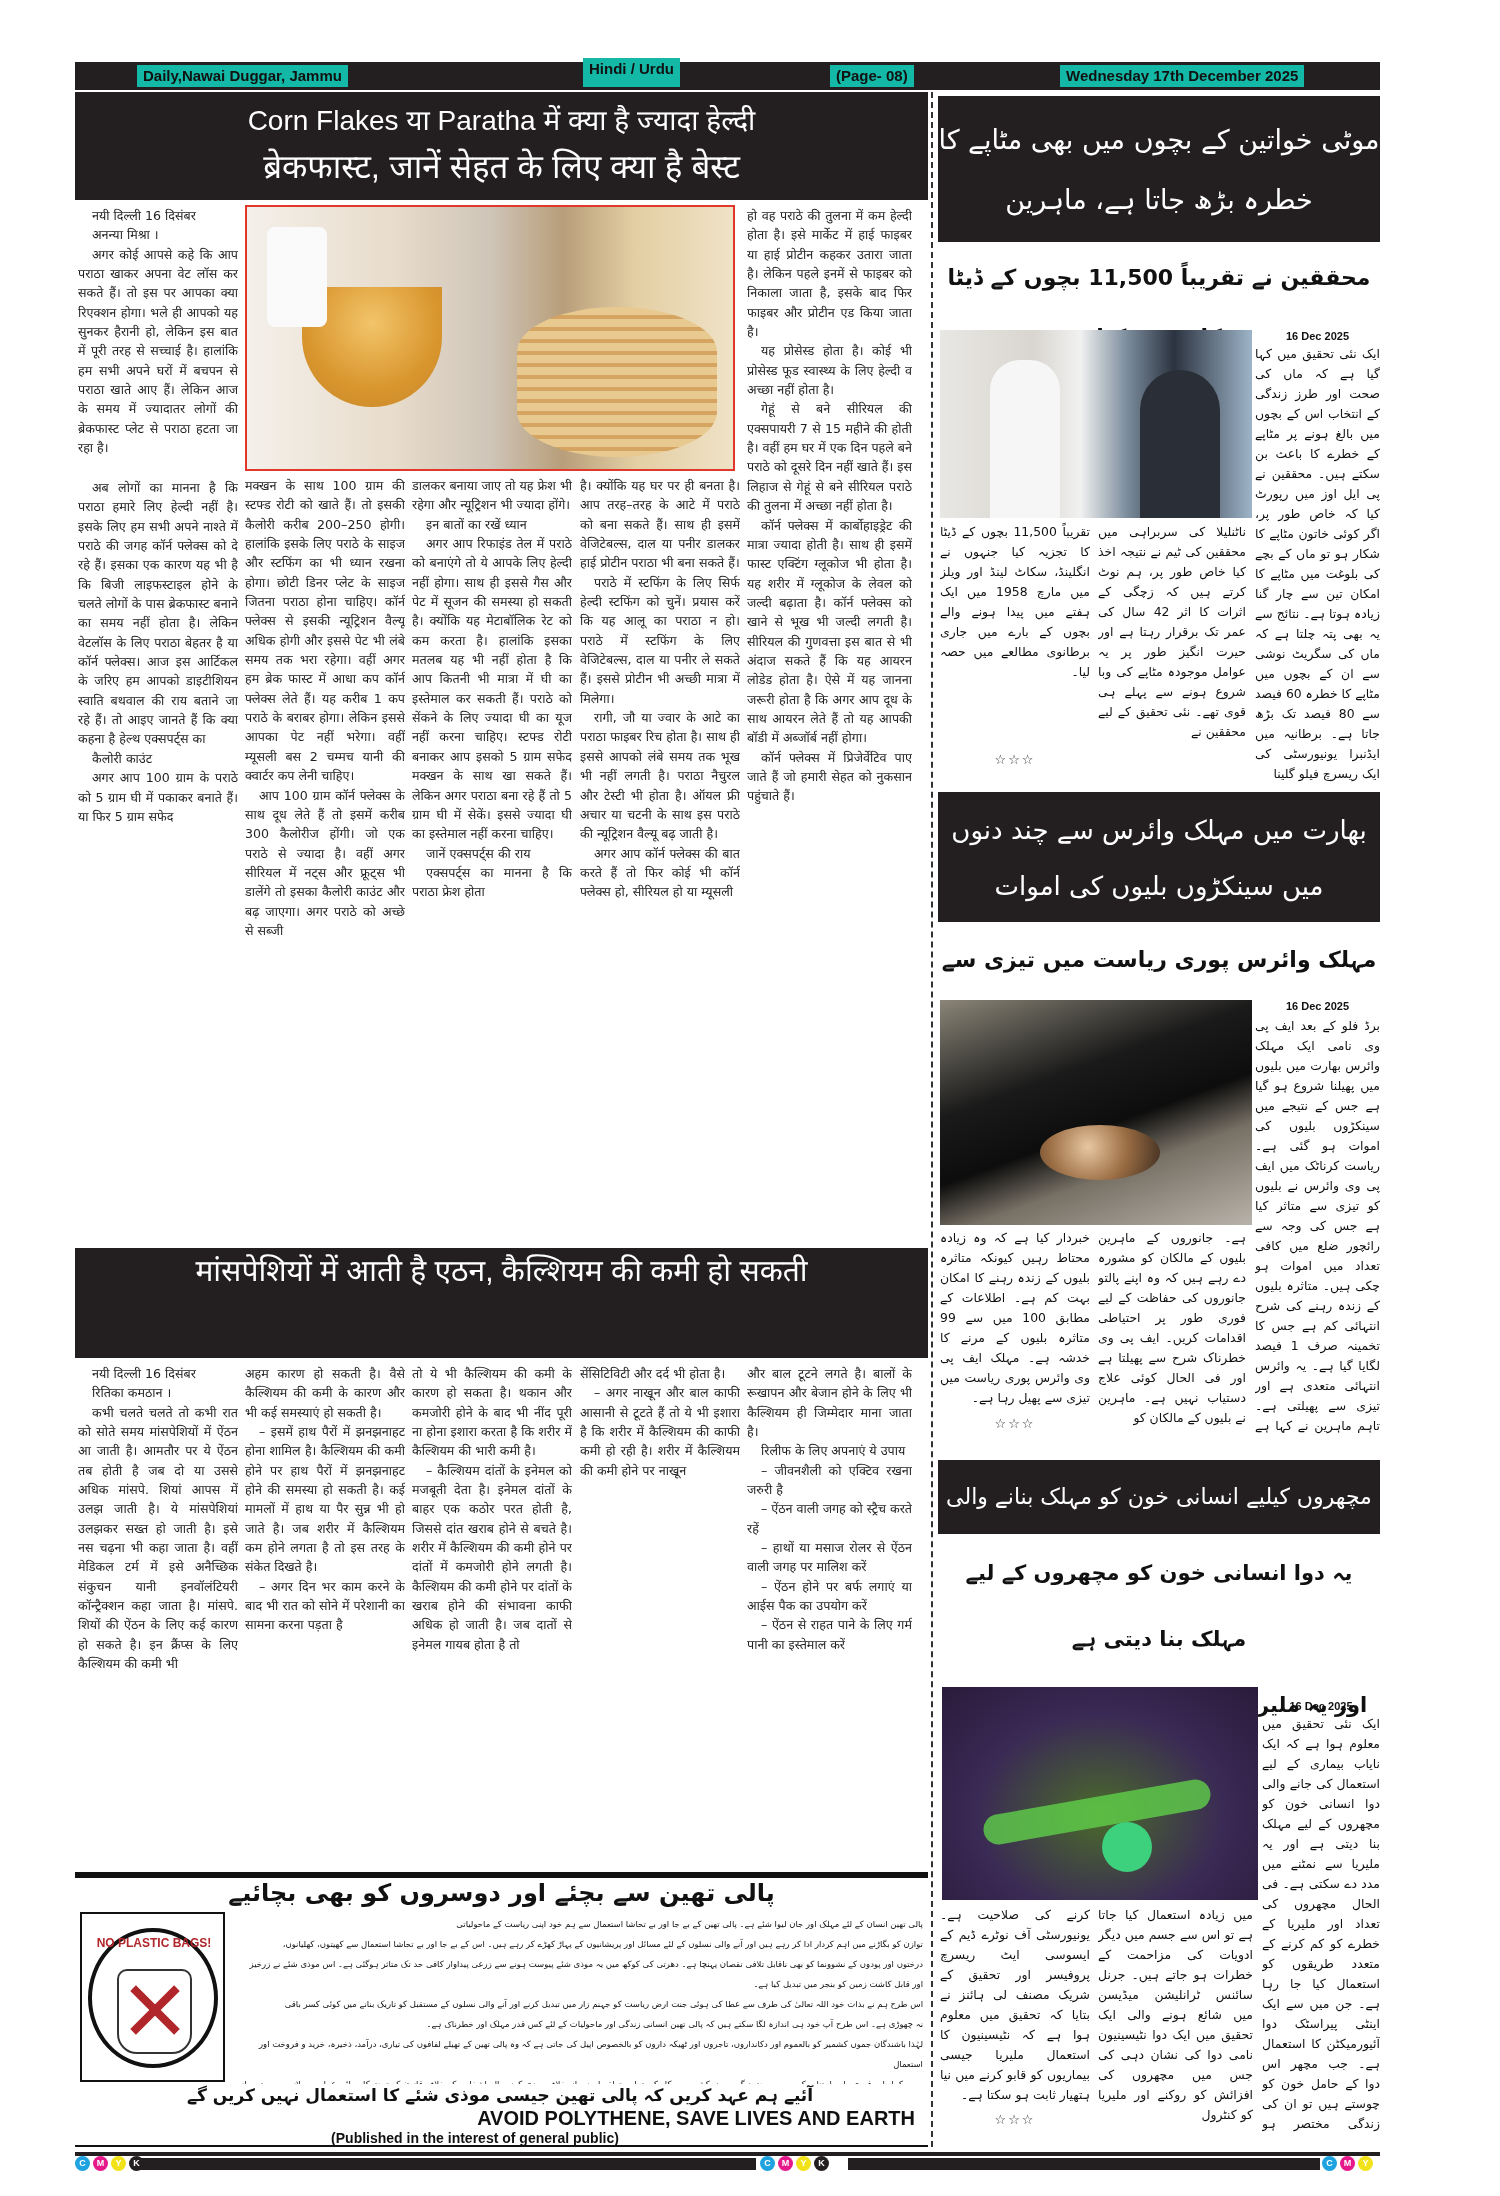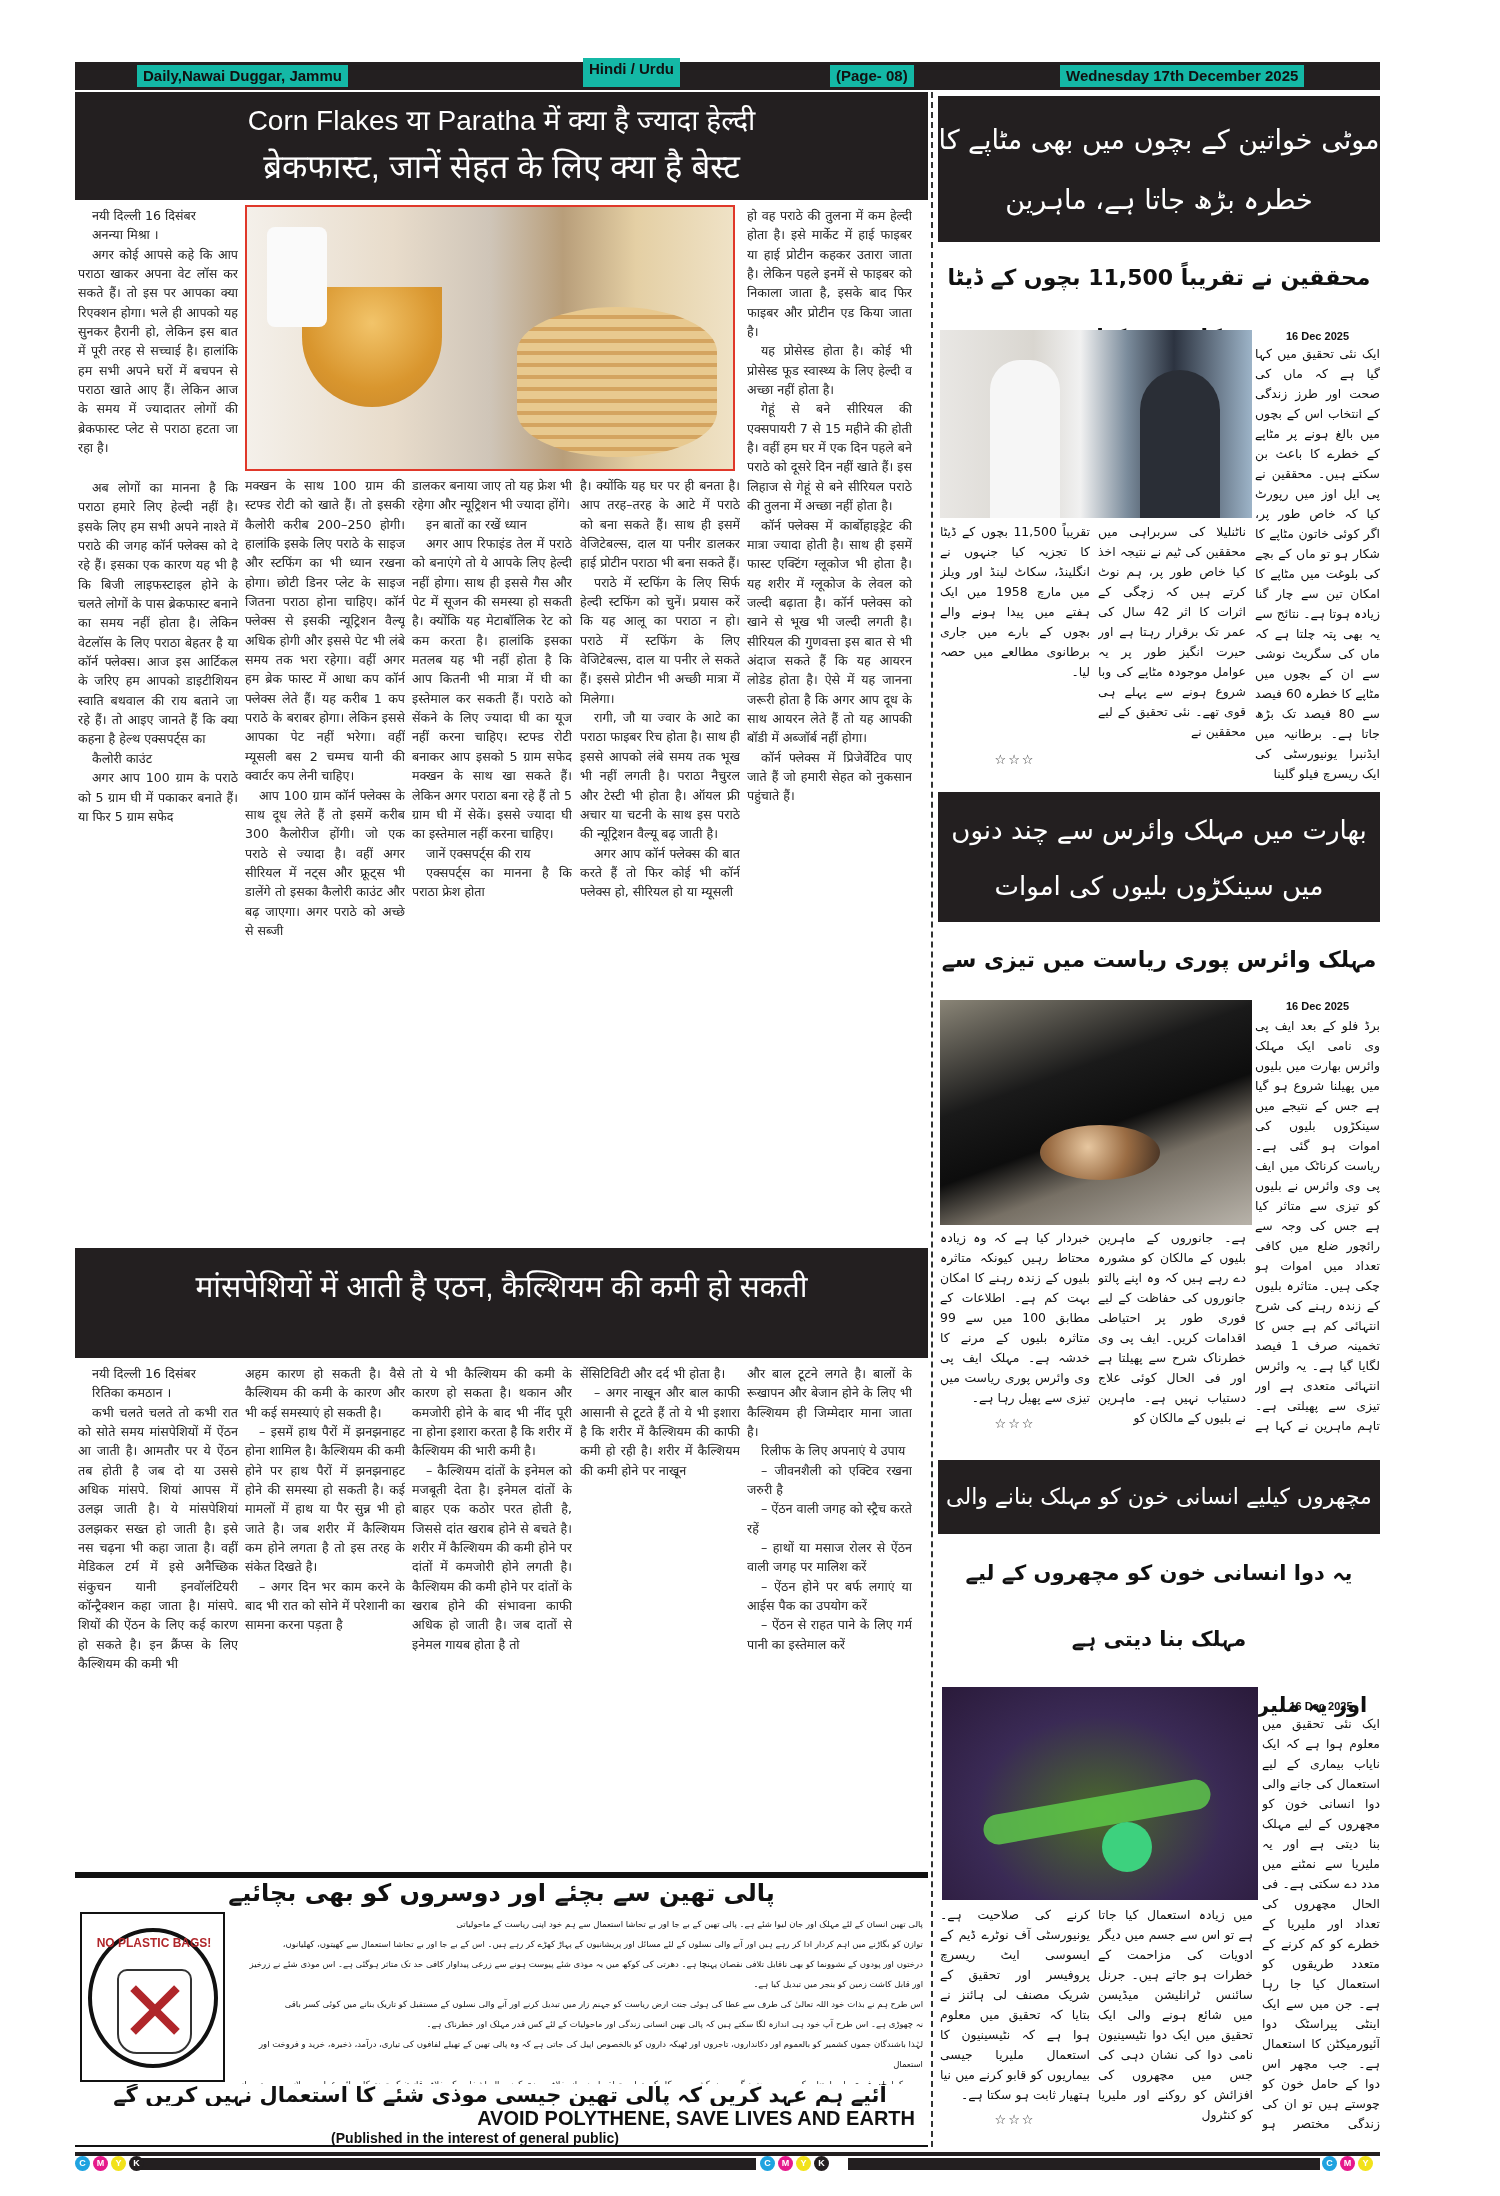--- a/index.html
+++ b/index.html
@@ -69,21 +69,21 @@
   <p>अगर आप कॉर्न फ्लेक्स की बात करते हैं तो फिर कोई भी कॉर्न फ्लेक्स हो, सीरियल हो या म्यूसली</p>
 </div>
 <div class="col" style="left:747px;top:206px;width:165px;height:1032px">
   <p class="noind">हो वह पराठे की तुलना में कम हेल्दी होता है। इसे मार्केट में हाई फाइबर या हाई प्रोटीन कहकर उतारा जाता है। लेकिन पहले इनमें से फाइबर को निकाला जाता है, इसके बाद फिर फाइबर और प्रोटीन एड किया जाता है।</p>
   <p>यह प्रोसेस्ड होता है। कोई भी प्रोसेस्ड फूड स्वास्थ्य के लिए हेल्दी व अच्छा नहीं होता है।</p>
   <p>गेहूं से बने सीरियल की एक्सपायरी 7 से 15 महीने की होती है। वहीं हम घर में एक दिन पहले बने पराठे को दूसरे दिन नहीं खाते हैं। इस लिहाज से गेहूं से बने सीरियल पराठे की तुलना में अच्छा नहीं होता है।</p>
   <p>कॉर्न फ्लेक्स में कार्बोहाइड्रेट की मात्रा ज्यादा होती है। साथ ही इसमें फास्ट एक्टिंग ग्लूकोज भी होता है। यह शरीर में ग्लूकोज के लेवल को जल्दी बढ़ाता है। कॉर्न फ्लेक्स को खाने से भूख भी जल्दी लगती है। सीरियल की गुणवत्ता इस बात से भी अंदाज सकते हैं कि यह आयरन लोडेड होता है। ऐसे में यह जानना जरूरी होता है कि अगर आप दूध के साथ आयरन लेते हैं तो यह आपकी बॉडी में अब्जॉर्ब नहीं होगा।</p>
   <p>कॉर्न फ्लेक्स में प्रिजेर्वेटिव पाए जाते हैं जो हमारी सेहत को नुकसान पहुंचाते हैं।</p>
 </div>
 
-<div class="abs hdr" style="left:75px;top:1248px;width:853px;height:110px;padding-top:16px;font-size:30px;line-height:46px;font-weight:normal">
+<div class="abs hdr" style="left:75px;top:1248px;width:853px;height:110px;padding-top:0;font-size:30px;line-height:46px;font-weight:normal">
   <div>मांसपेशियों में आती है एठन, कैल्शियम की कमी हो सकती</div>
 </div>
 
 <div class="col" style="left:78px;top:1364px;width:160px;height:505px">
   <p>नयी दिल्ली 16 दिसंबर</p>
   <p>रितिका कमठान ।</p>
   <p>कभी चलते चलते तो कभी रात को सोते समय मांसपेशियों में ऐंठन आ जाती है। आमतौर पर ये ऐंठन तब होती है जब दो या उससे अधिक मांसपे. शियां आपस में उलझ जाती है। ये मांसपेशियां उलझकर सख्त हो जाती है। इसे नस चढ़ना भी कहा जाता है। वहीं मेडिकल टर्म में इसे अनैच्छिक संकुचन यानी इनवॉलंटियरी कॉन्ट्रैक्शन कहा जाता है। मांसपे. शियों की ऐंठन के लिए कई कारण हो सकते है। इन क्रैंप्स के लिए कैल्शियम की कमी भी</p>
 </div>
 <div class="col" style="left:245px;top:1364px;width:160px;height:505px">
   <p class="noind">अहम कारण हो सकती है। वैसे कैल्शियम की कमी के कारण और भी कई समस्याएं हो सकती है।</p>
@@ -121,21 +121,21 @@
   <div class="urdu" style="position:absolute;left:155px;top:36px;width:693px;height:170px;font-size:8.5px;line-height:20px;overflow:hidden">
     <div>پالی تھین انسان کے لئے مہلک اور جان لیوا شئے ہے۔ پالی تھین کے بے جا اور بے تحاشا استعمال سے ہم خود اپنی ریاست کے ماحولیاتی</div>
     <div>توازن کو بگاڑنے میں اہم کردار ادا کر رہے ہیں اور آنے والی نسلوں کے لئے مسائل اور پریشانیوں کے پہاڑ کھڑے کر رہے ہیں۔ اس کے بے جا اور بے تحاشا استعمال سے کھیتوں، کھلیانوں،</div>
     <div>درختوں اور پودوں کے نشوونما کو بھی ناقابل تلافی نقصان پہنچا ہے۔ دھرتی کی کوکھ میں یہ موذی شئے پیوست ہونے سے زرعی پیداوار کافی حد تک متاثر ہوگئی ہے۔ اس موذی شئے نے زرخیز</div>
     <div>اور قابل کاشت زمین کو بنجر میں تبدیل کیا ہے۔</div>
     <div>اس طرح ہم نے بذات خود اللہ تعالیٰ کی طرف سے عطا کی ہوئی جنت ارض ریاست کو جہنم زار میں تبدیل کرنے اور آنے والی نسلوں کے مستقبل کو تاریک بنانے میں کوئی کسر باقی</div>
     <div>نہ چھوڑی ہے۔ اس طرح آپ خود ہی اندازہ لگا سکتے ہیں کہ پالی تھین انسانی زندگی اور ماحولیات کے لئے کس قدر مہلک اور خطرناک ہے۔</div>
     <div>لہٰذا باشندگان جموں کشمیر کو بالعموم اور دکانداروں، تاجروں اور ٹھیکہ داروں کو بالخصوص اپیل کی جاتی ہے کہ وہ پالی تھین کے تھیلے لفافوں کی تیاری، درآمد، ذخیرہ، خرید و فروخت اور استعمال</div>
     <div>سے مکمل اور فوری طور اجتناب کریں۔ بصورت دیگر جموں کشمیر سرکار کی تمام متعلقہ ایجنسیاں خلاف ورزی کرنے والے اشخاص کے خلاف قانون کے تحت کارروائی عمل میں لانے میں حق بجانب ہوں گی۔</div>
   </div>
-  <div class="urdu" style="position:absolute;left:5px;top:206px;width:840px;text-align:center;font-size:21px;font-weight:bold;line-height:22px;height:22px;overflow:hidden">آئیے ہم عہد کریں کہ پالی تھین جیسی موذی شئے کا استعمال نہیں کریں گے</div>
+  <div class="urdu" style="position:absolute;left:5px;top:206px;width:840px;text-align:center;font-size:17px;font-weight:bold;line-height:22px;height:22px;overflow:hidden">آئیے ہم عہد کریں کہ پالی تھین جیسی موذی شئے کا استعمال نہیں کریں گے</div>
   <div style="position:absolute;left:60px;top:228px;width:780px;text-align:right;font-family:'Liberation Sans',sans-serif;font-weight:bold;font-size:20px;line-height:24px">AVOID POLYTHENE, SAVE LIVES AND EARTH</div>
   <div style="position:absolute;left:100px;top:251px;width:600px;text-align:center;font-family:'Liberation Sans',sans-serif;font-weight:bold;font-size:14px;line-height:18px">(Published in the interest of general public)</div>
 </div>
 
 <div class="dash" style="left:931px;top:92px;height:2055px"></div>
 
 <div class="abs hdr urdu" style="left:938px;top:96px;width:442px;height:146px;font-size:27px;line-height:60px;padding-top:14px;font-weight:normal">
   <div>موٹی خواتین کے بچوں میں بھی مٹاپے کا</div>
   <div>خطرہ بڑھ جاتا ہے، ماہرین</div>
 </div>

